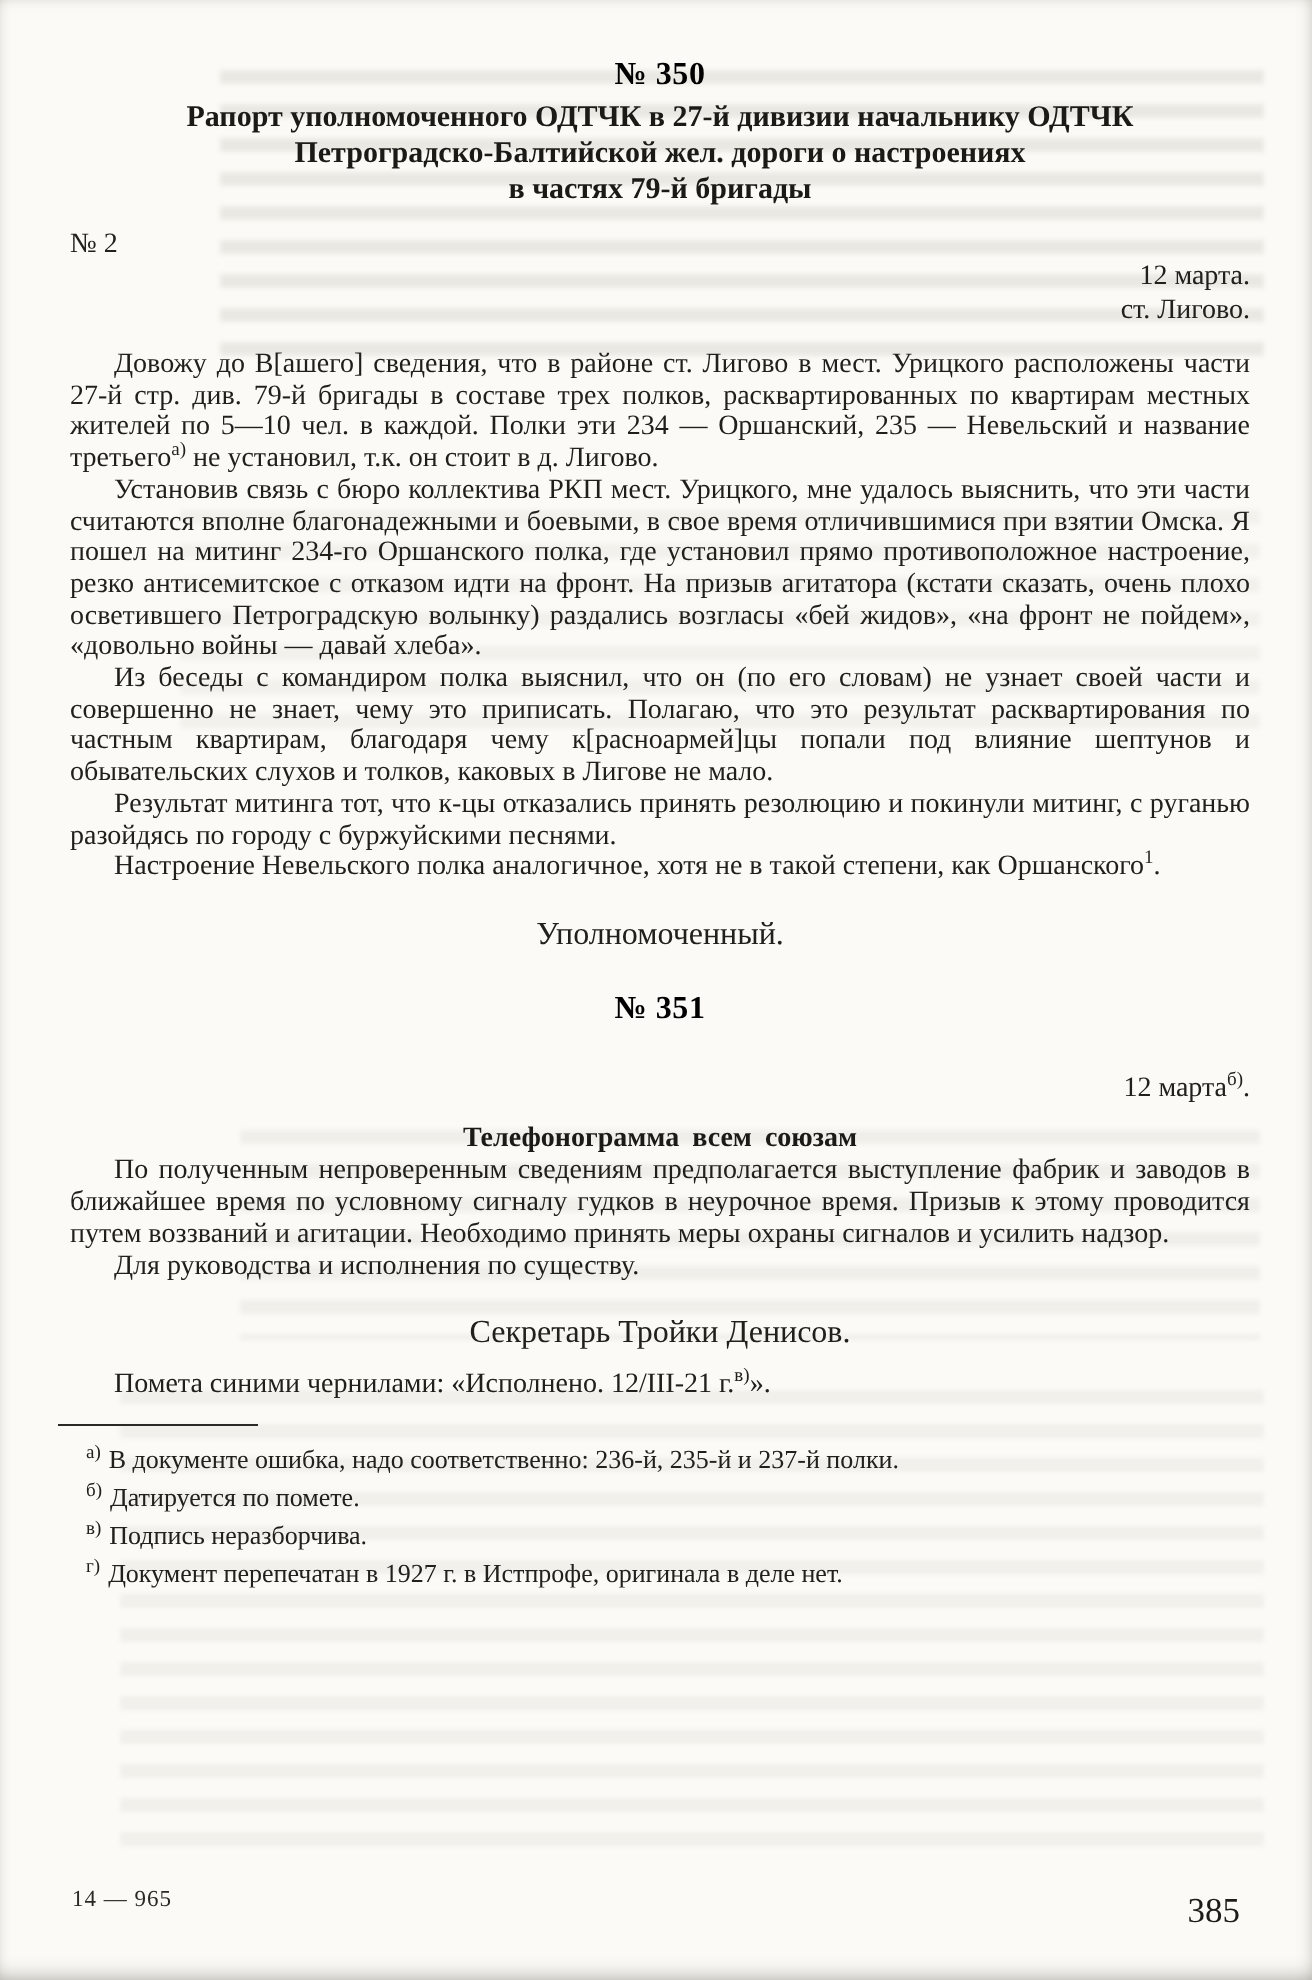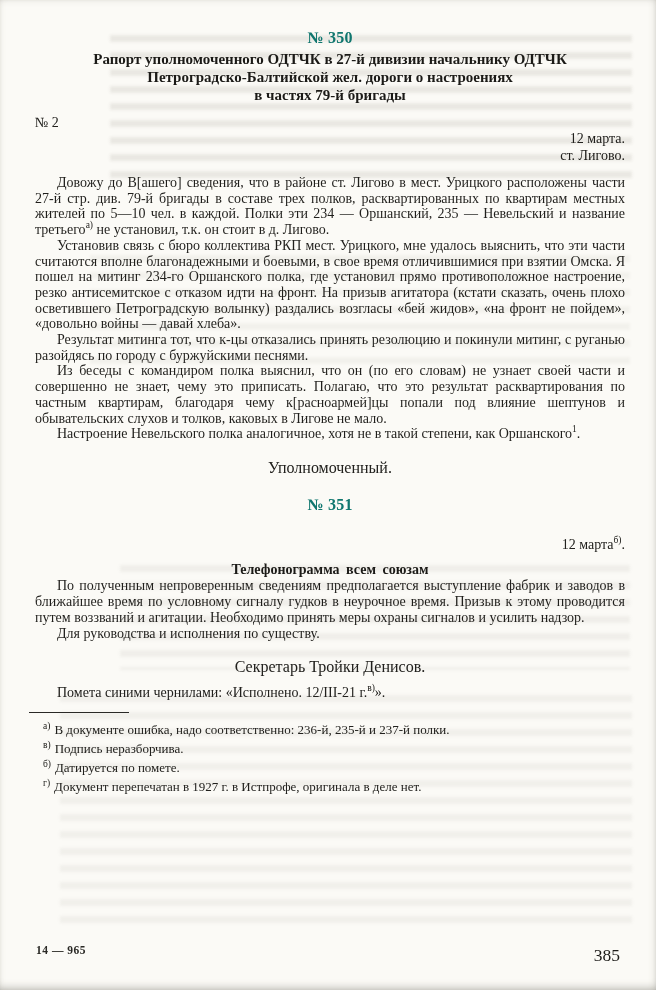--- a/index.html
+++ b/index.html
@@ -33,21 +33,21 @@
   }
   .bleed.b1{left:110px;right:24px;top:30px;height:150px;opacity:.85;}
   .bleed.b2{left:90px;right:26px;top:250px;height:120px;opacity:.45;}
   .bleed.b3{left:120px;right:26px;top:560px;height:110px;opacity:.55;}
   .bleed.b4{left:60px;right:24px;top:690px;height:240px;opacity:.5;}
 
   .content{position:absolute;left:35px;top:28px;width:590px;}
 
   .doc-num{
     text-align:center;font-weight:bold;font-size:16px;line-height:20px;
-    letter-spacing:.3px;color:#0f766e;
+    letter-spacing:.3px;color:#000000;
   }
   .doc-title{
     text-align:center;font-weight:bold;font-size:15px;line-height:18px;
     white-space:pre-line;color:#1b1a17;margin-top:2px;
   }
   .docno2{font-size:14px;line-height:16px;margin-top:11px;}
   .dateline{text-align:right;font-size:14px;line-height:16.5px;}
   .body-block{margin-top:11px;}
   p.body{
     margin:0;font-size:14px;line-height:15.7px;
@@ -72,21 +72,20 @@
   .fn-rule{
     width:100px;border:0;border-top:1.6px solid #2a2926;
     margin:11px 0 0 -6px;
   }
   .footnotes{margin-top:7px;}
   .fn{font-size:13px;line-height:19px;margin:0;padding-left:20px;text-indent:-12px;}
   .fn .fn-marker{font-size:9.5px;vertical-align:super;line-height:0;margin-right:4px;}
   .footer-sig{
     position:absolute;left:36px;top:944px;font-size:11.5px;color:#2a2925;
     letter-spacing:.5px;
-    font-weight:bold;
   }
   .footer-page{
     position:absolute;right:36px;top:945px;font-size:17.5px;color:#1d1c19;
   }
 </style>
 </head>
 <body>
 
 <div class="page">
 
@@ -106,22 +105,22 @@
       <div class="docno2">№ 2</div>
 
       <div class="dateline">
         <div>12 марта.</div>
         <div>ст. Лигово.</div>
       </div>
 
       <div class="body-block">
         <p class="body"><span>Довожу до В[ашего] сведения, что в районе ст. Лигово в мест. Урицкого расположены части 27-й стр. див. 79-й бригады в составе трех полков, расквартированных по квартирам местных жителей по 5—10 чел. в каждой. Полки эти 234 — Оршанский, 235 — Невельский и название третьего</span><sup>а)</sup><span> не установил, т.к. он стоит в д. Лигово.</span></p>
         <p class="body">Установив связь с бюро коллектива РКП мест. Урицкого, мне удалось выяснить, что эти части считаются вполне благонадежными и боевыми, в свое время отличившимися при взятии Омска. Я пошел на митинг 234-го Оршанского полка, где установил прямо противоположное настроение, резко антисемитское с отказом идти на фронт. На призыв агитатора (кстати сказать, очень плохо осветившего Петроградскую волынку) раздались возгласы «бей жидов», «на фронт не пойдем», «довольно войны — давай хлеба».</p>
+        <p class="body">Из беседы с командиром полка выяснил, что он (по его словам) не узнает своей части и совершенно не знает, чему это приписать. Полагаю, что это результат расквартирования по частным квартирам, благодаря чему к[расноармей]цы попали под влияние шептунов и обывательских слухов и толков, каковых в Лигове не мало.</p>
         <p class="body">Результат митинга тот, что к-цы отказались принять резолюцию и покинули митинг, с руганью разойдясь по городу с буржуйскими песнями.</p>
-        <p class="body">Из беседы с командиром полка выяснил, что он (по его словам) не узнает своей части и совершенно не знает, чему это приписать. Полагаю, что это результат расквартирования по частным квартирам, благодаря чему к[расноармей]цы попали под влияние шептунов и обывательских слухов и толков, каковых в Лигове не мало.</p>
         <p class="body"><span>Настроение Невельского полка аналогичное, хотя не в такой степени, как Оршанского</span><sup>1</sup><span>.</span></p>
       </div>
 
       <div class="sig">Уполномоченный.</div>
 
     </div>
 
     <div class="doc2">
       <div class="doc-num">№ 351</div>
 
@@ -134,22 +133,22 @@
 
       <div class="sig">Секретарь Тройки Денисов.</div>
 
       <p class="nota"><span>Помета синими чернилами: «Исполнено. 12/III-21 г.</span><sup>в)</sup><span>».</span></p>
 
     </div>
 
     <hr class="fn-rule">
     <div class="footnotes">
       <p class="fn"><span class="fn-marker">а)</span><span>В документе ошибка, надо соответственно: 236-й, 235-й и 237-й полки.</span></p>
+      <p class="fn"><span class="fn-marker">б)</span><span>Датируется по помете.</span></p>
       <p class="fn"><span class="fn-marker">в)</span><span>Подпись неразборчива.</span></p>
-      <p class="fn"><span class="fn-marker">б)</span><span>Датируется по помете.</span></p>
       <p class="fn"><span class="fn-marker">г)</span><span>Документ перепечатан в 1927 г. в Истпрофе, оригинала в деле нет.</span></p>
     </div>
 
   </div>
 
   <div class="footer-sig">14 — 965</div>
   <div class="footer-page">385</div>
 
 </div>
 

